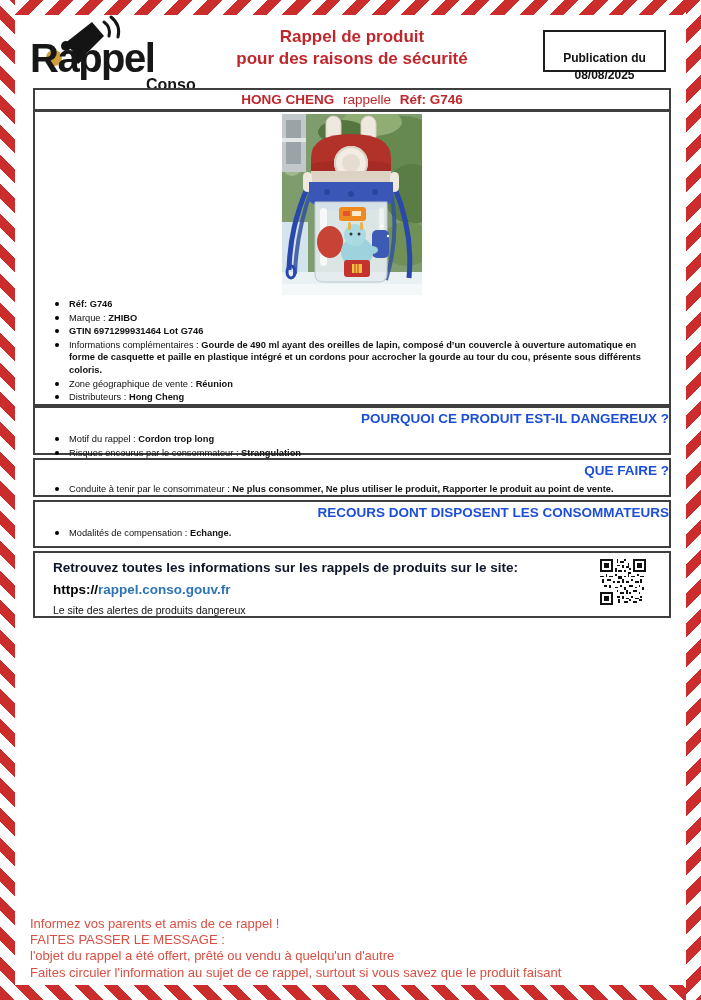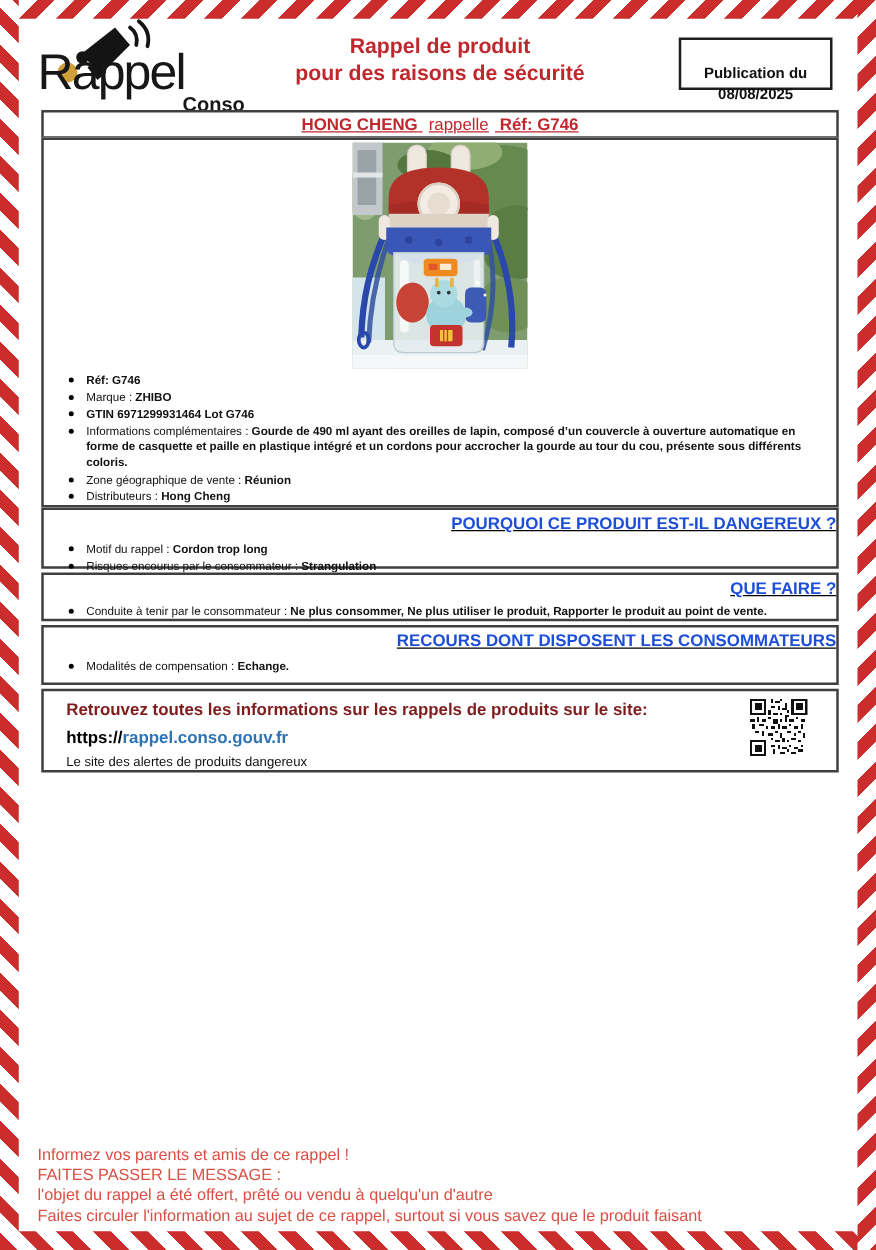--- a/index.html
+++ b/index.html
@@ -15,36 +15,36 @@
   .stripe-bottom{left:0;top:985px;width:701px;height:15px;
     background:repeating-linear-gradient(45deg,#cb2c2c 0 10px,#ffffff 10px 21px);}
   .stripe-left{left:0;top:0;width:15px;height:1000px;
     background:repeating-linear-gradient(45deg,#cb2c2c 0 10px,#ffffff 10px 21px);}
   .stripe-right{left:686px;top:0;width:15px;height:1000px;
     background:repeating-linear-gradient(135deg,#cb2c2c 0 10px,#ffffff 10px 21px);}
 
   
   .logo{position:absolute;left:28px;top:14px;width:180px;height:76px;}
   .logo-mega{position:absolute;left:18px;top:0;width:80px;height:56px;}
-  .logo-text{position:absolute;left:2px;top:24px;font-size:40px;font-weight:400;
+  .logo-text{position:absolute;left:2px;top:24px;font-size:40px;font-weight:700;
     letter-spacing:-1.5px;color:#171717;line-height:40px;}
   .logo-sub{position:absolute;left:118px;top:62px;font-size:16px;font-weight:700;color:#171717;}
 
   
   .doc-title{position:absolute;left:192px;top:26px;width:320px;text-align:center;
     color:#c0272d;font-weight:700;font-size:17px;line-height:22px;}
 
   
   .pub-box{position:absolute;left:543px;top:30px;width:123px;height:42px;
     border:2px solid #1e1e1e;box-sizing:border-box;text-align:center;
     font-size:12px;font-weight:700;color:#111;line-height:17px;padding-top:18px;}
 
   
   .box{position:absolute;left:33px;width:638px;border:2px solid #3f3f3f;
-    box-sizing:border-box;background:#fff;text-decoration:underline;}
+    box-sizing:border-box;background:#fff;}
   .banner{top:88px;height:23px;text-align:center;color:#c0272d;
     font-size:13.5px;line-height:19px;}
   .banner .bold{font-weight:700;}
   .banner .normal{font-weight:400;margin:0 5px;}
 
   .product-box{top:110px;height:296px;}
   .photo{position:absolute;left:50%;top:2px;transform:translateX(-50%);
     width:140px;height:181px;}
   .bullets{position:absolute;left:18px;right:10px;top:186px;}
   .bullets2{position:absolute;left:18px;right:10px;}
@@ -59,21 +59,21 @@
     padding-top:3px;}
   .sec1{top:406px;height:49px;}
   .sec1 .bullets2{top:25px;}
   .sec2{top:458px;height:39px;}
   .sec2 .bullets2{top:23px;}
   .sec3{top:500px;height:48px;padding-left:40px;}
   .sec3 .bullets2{top:25px;}
 
   .foot{top:551px;height:67px;}
   .foot-headline{position:absolute;left:18px;top:7px;font-size:13.5px;
-    font-weight:700;color:#7f1d1d;}
+    font-weight:700;color:#0f172a;}
   .foot-url{position:absolute;left:18px;top:29px;font-size:13.5px;font-weight:700;color:#000;}
   .foot-url a{color:#2e74b5;text-decoration:none;font-weight:700;}
   .foot-tagline{position:absolute;left:18px;top:51px;font-size:10.5px;color:#111;}
   .qr{position:absolute;right:23px;top:6px;width:46px;height:46px;}
 
   .message{position:absolute;left:30px;top:916px;width:600px;
     font-size:13px;line-height:16.2px;color:#d94f43;}
 </style>
 </head>
 <body>

